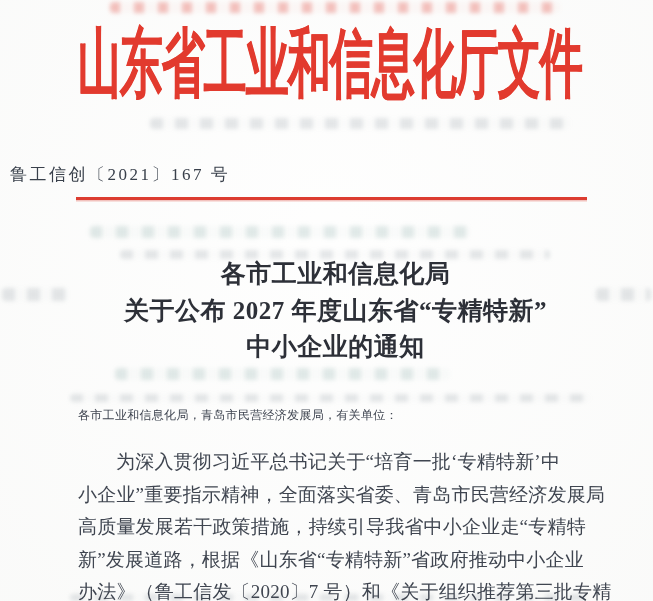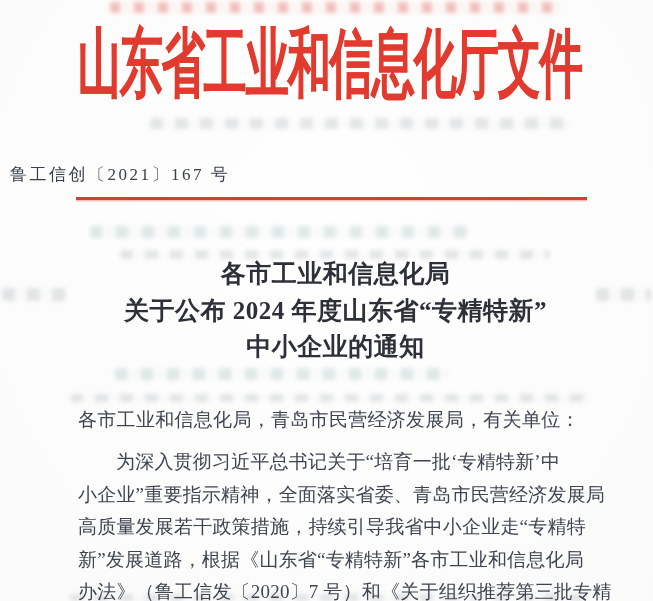--- a/index.html
+++ b/index.html
@@ -50,21 +50,21 @@
     text-align:center; padding-left:18px;
     font-weight:bold; color:#2d3038;
     font-size:25px; line-height:36.5px;
     letter-spacing:0.5px;
     white-space:nowrap;
   }
 
   
   .salutation {
     position:absolute; top:407px; left:78px;
-    font-size:19px; letter-spacing:0.3px;
+    font-size:12px; letter-spacing:0.3px;
     color:#3e4450;
     white-space:nowrap;
   }
 
   
   .body-text {
     position:absolute; top:446px; left:78px; width:522px;
     font-size:19px; line-height:32.6px;
     letter-spacing:0.2px;
     color:#3f4550;
@@ -111,27 +111,27 @@
   <div class="letterhead">
     <span class="lh-text">山东省工业和信息化厅文件</span>
   </div>
 
   <div class="docnum">鲁工信创〔2021〕167 号</div>
 
   <div class="redline"></div>
 
   <div class="title-block">
     <div>各市工业和信息化局</div>
-    <div>关于公布 2024 年度山东省“专精特新”</div>
+    <div>关于公布 2027 年度山东省“专精特新”</div>
     <div>中小企业的通知</div>
   </div>
 
   <div class="salutation">各市工业和信息化局，青岛市民营经济发展局，有关单位：</div>
 
   <div class="body-text">
     <div class="line indent">为深入贯彻习近平总书记关于“培育一批‘专精特新’中</div>
     <div class="line">小企业”重要指示精神，全面落实省委、青岛市民营经济发展局</div>
     <div class="line">高质量发展若干政策措施，持续引导我省中小企业走“专精特</div>
-    <div class="line">新”发展道路，根据《山东省“专精特新”各市工业和信息化局</div>
+    <div class="line">新”发展道路，根据《山东省“专精特新”省政府推动中小企业</div>
     <div class="line">办法》（鲁工信发〔2020〕7 号）和《关于组织推荐第三批专精</div>
   </div>
 
 </div>
 
 </body></html>

